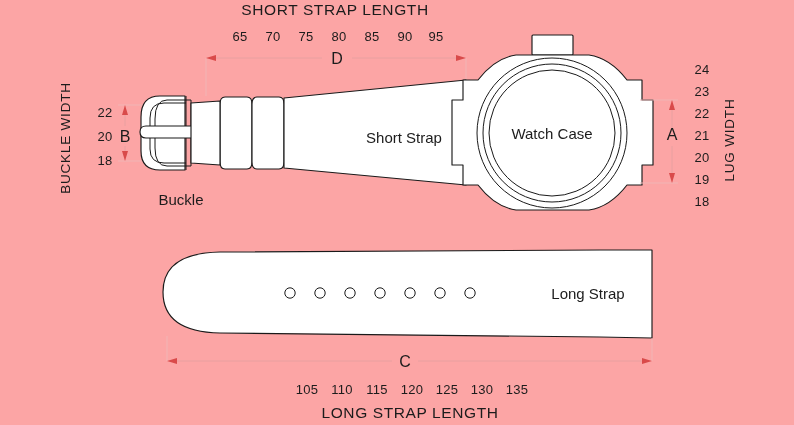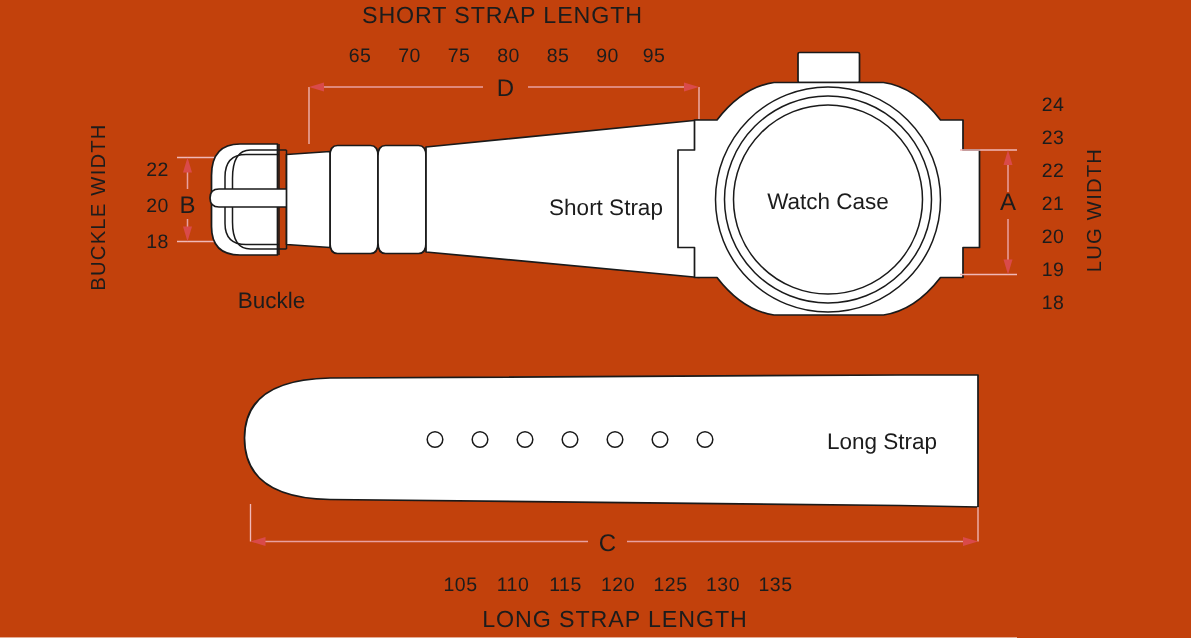--- a/index.html
+++ b/index.html
@@ -7,21 +7,21 @@
     padding: 0;
     background: #ffffff;
   }
   body {
     font-family: "Liberation Sans", sans-serif;
   }
   #diagram-root {
     position: relative;
     width: 794px;
     height: 425px;
-    background: #c2410c;
+    background: #fca5a5;
     overflow: hidden;
   }
   svg.sheet {
     display: block;
     width: 794px;
     height: 425px;
   }
   .outline-fillwhite {
     fill: #ffffff;
     stroke: #1a1a1a;

